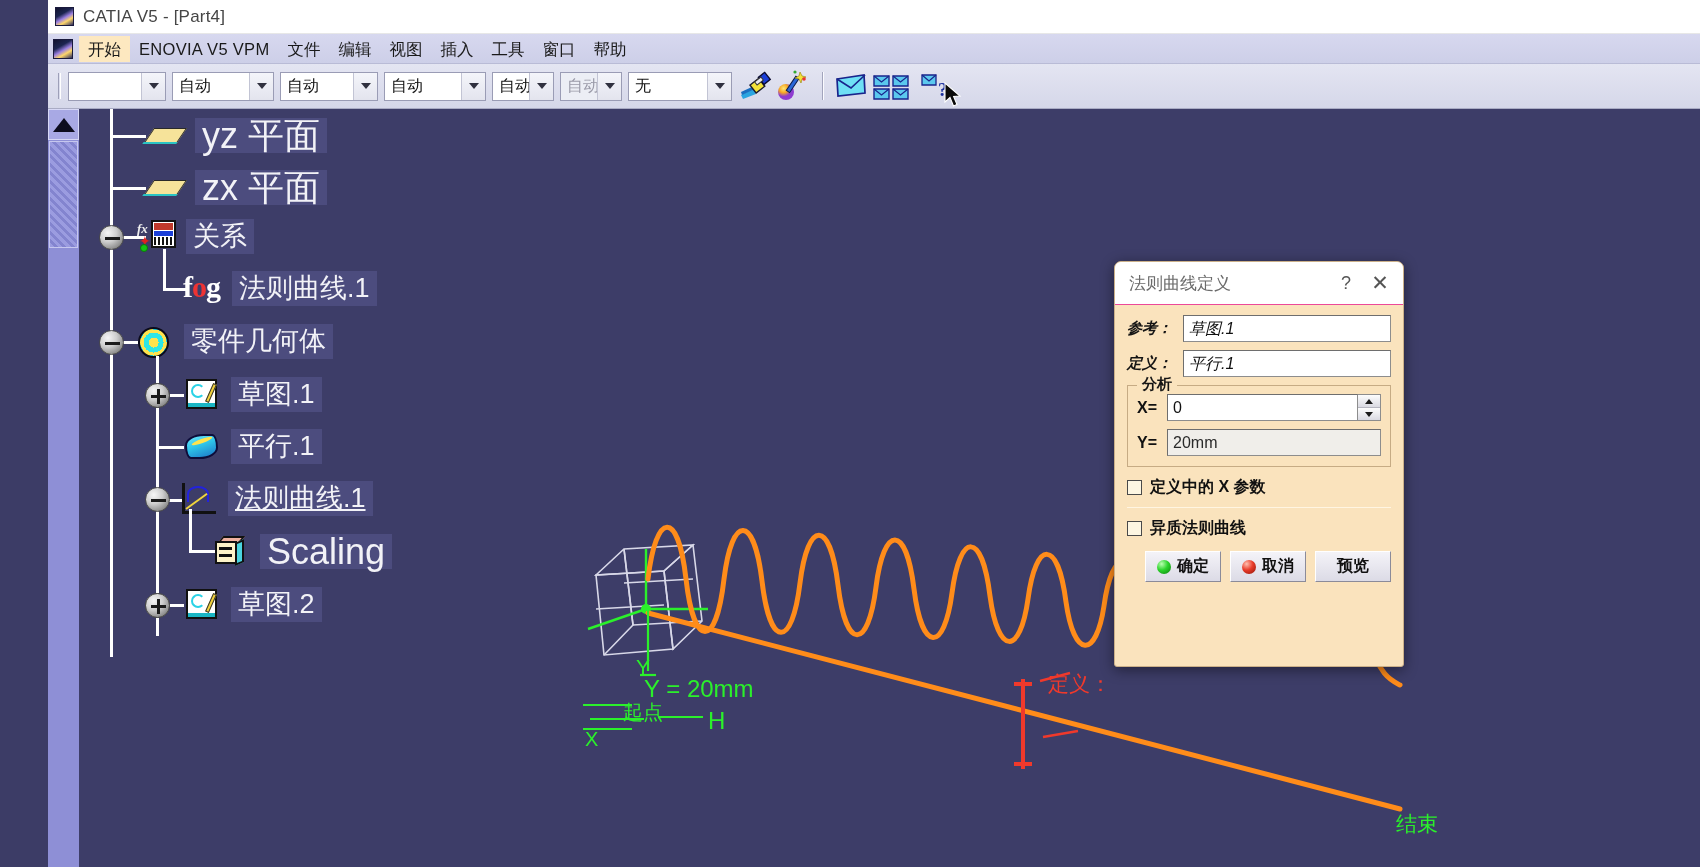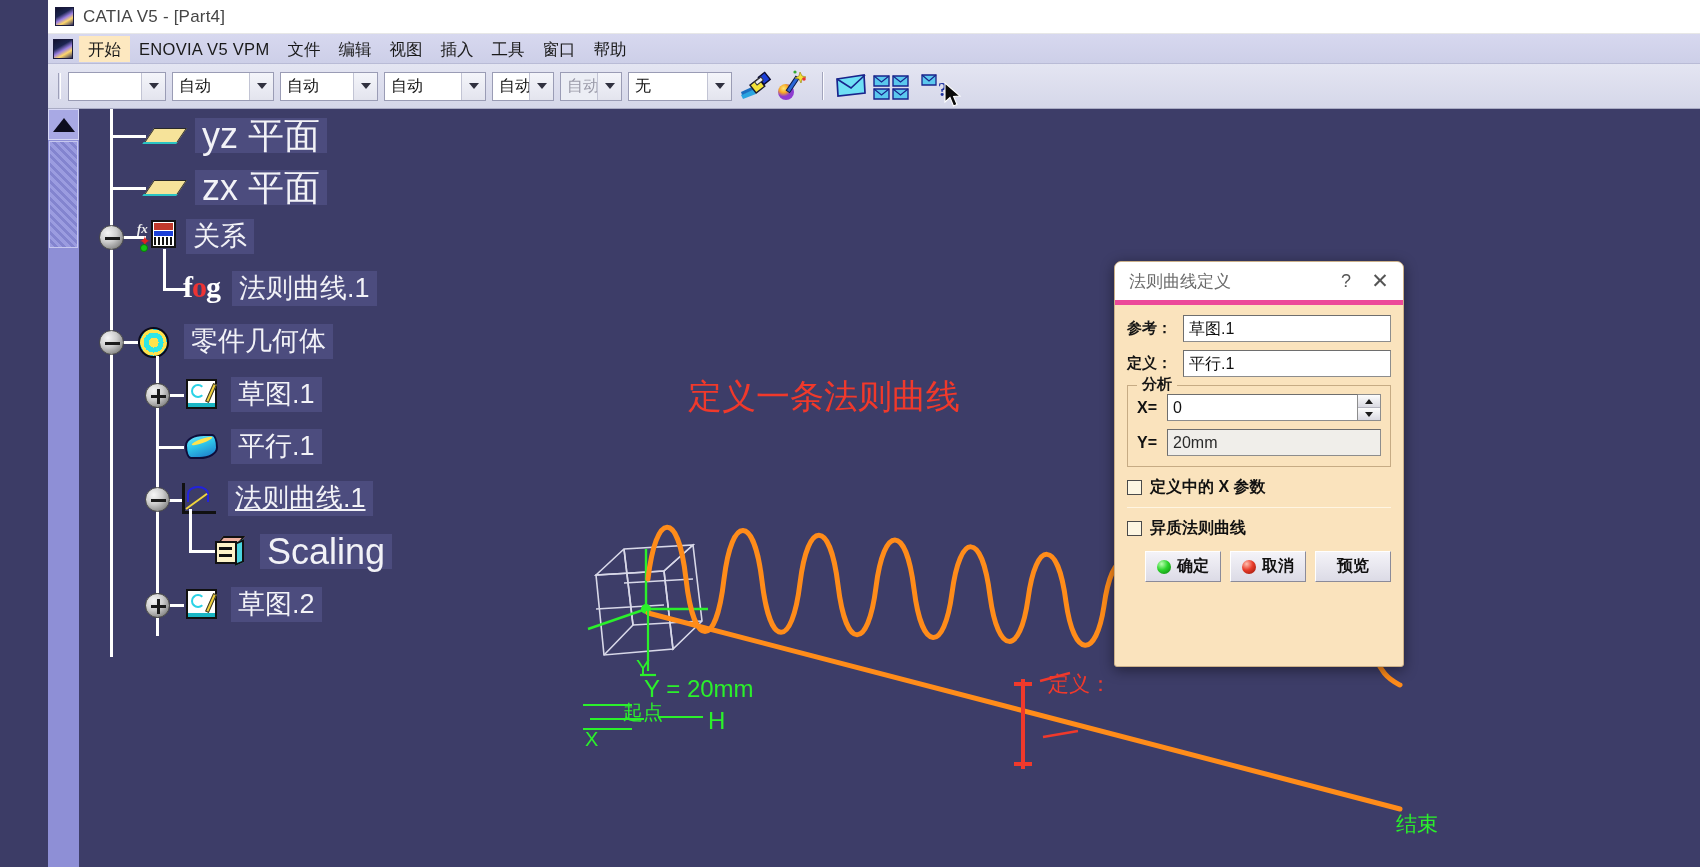--- a/index.html
+++ b/index.html
@@ -214,31 +214,31 @@
 
   
   .dialog {
     position:absolute; left:1066px; top:152px; width:290px; height:406px;
     background:#fae3bd; border:1px solid #cbb089;
     box-shadow:0 3px 14px rgba(0,0,0,.45);
     border-radius:7px 7px 3px 3px; overflow:hidden;
   }
   .dlg-title {
     height:43px; background:#ffffff; display:flex; align-items:center;
-    padding:0 6px 0 14px; border-bottom:5px solid #ec4899;
+    padding:0 6px 0 14px; border-bottom:1px solid #ec4899;
   }
   .dlg-title .dt-text { font-size:17px; color:#6b6b6b; flex:1; }
   .dlg-title .dt-btn {
     width:34px; height:30px; display:flex; align-items:center; justify-content:center;
     font-size:18px; color:#555; cursor:default;
   }
   .dlg-title .dt-btn.close { font-size:21px; }
   .dlg-body { padding:10px 12px 0 12px; }
 
-  .row { display:flex; align-items:center; margin-bottom:8px; }
+  .row { display:flex; align-items:center; margin-bottom:8px;font-style:italic; }
   .row .lbl { font-size:15px; color:#141414; width:56px; flex:none; font-weight:bold; }
   .row .fld {
     flex:1; height:27px; background:#ffffff; border:1px solid #8d8d8d;
     border-top-color:#6e6e6e; border-left-color:#6e6e6e;
     font-size:16px; color:#111; padding:2px 5px; line-height:22px;
     white-space:nowrap; overflow:hidden;
   }
 
   .group {
     border:1px solid #c6ab84; margin:8px 0 6px 0; padding:8px 9px 10px 9px; position:relative;
@@ -531,21 +531,20 @@
           <div class="ic-sketch">
               <div class="arc"></div>
               <div class="pen"></div>
               <div class="base"></div>
             </div>
         </div>
         <div class="tlabel">草图.2</div>
       </div>
     </div>
 
-    <div class="annot-main" style="left:640px; top:265px;">定义一条法则曲线</div>
 
     <svg class="geom" viewBox="0 0 1700 758">
 
       <g stroke="#d8d8e8" stroke-width="1.6" fill="none">
         <path d="M548 466 L616 462 L625 540 L556 546 Z"></path>
         <path d="M548 466 L576 440 L645 436 L616 462 Z"></path>
         <path d="M616 462 L645 436 L654 512 L625 540 Z"></path>
         <path d="M576 440 L585 516 L556 546"></path>
         <path d="M585 516 L654 512"></path>
         <path d="M548 500 L616 496"></path>

